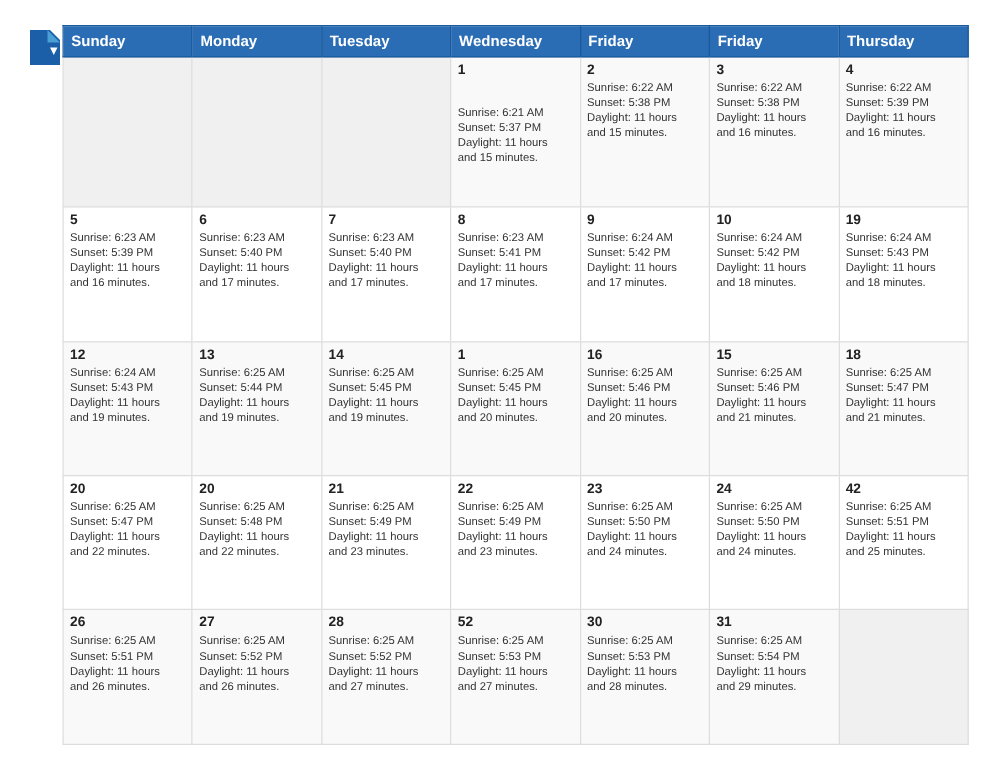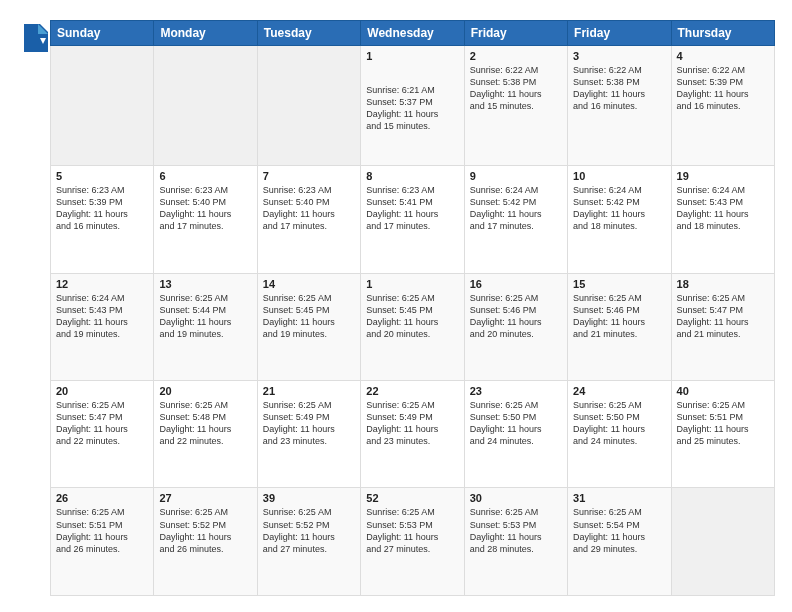--- a/index.html
+++ b/index.html
@@ -315,21 +315,21 @@
 and 24 minutes.</div>
           </td>
           <td>
             <span class="day-num">24</span>
             <div class="cell-text" style="white-space: pre-line;">Sunrise: 6:25 AM
 Sunset: 5:50 PM
 Daylight: 11 hours
 and 24 minutes.</div>
           </td>
           <td>
-            <span class="day-num">40</span>
+            <span class="day-num">42</span>
             <div class="cell-text" style="white-space: pre-line;">Sunrise: 6:25 AM
 Sunset: 5:51 PM
 Daylight: 11 hours
 and 25 minutes.</div>
           </td>
         </tr>
         <tr>
           <td>
             <span class="day-num">26</span>
             <div class="cell-text" style="white-space: pre-line;">Sunrise: 6:25 AM
@@ -338,21 +338,21 @@
 and 26 minutes.</div>
           </td>
           <td>
             <span class="day-num">27</span>
             <div class="cell-text" style="white-space: pre-line;">Sunrise: 6:25 AM
 Sunset: 5:52 PM
 Daylight: 11 hours
 and 26 minutes.</div>
           </td>
           <td>
-            <span class="day-num">39</span>
+            <span class="day-num">28</span>
             <div class="cell-text" style="white-space: pre-line;">Sunrise: 6:25 AM
 Sunset: 5:52 PM
 Daylight: 11 hours
 and 27 minutes.</div>
           </td>
           <td>
             <span class="day-num">52</span>
             <div class="cell-text" style="white-space: pre-line;">Sunrise: 6:25 AM
 Sunset: 5:53 PM
 Daylight: 11 hours

